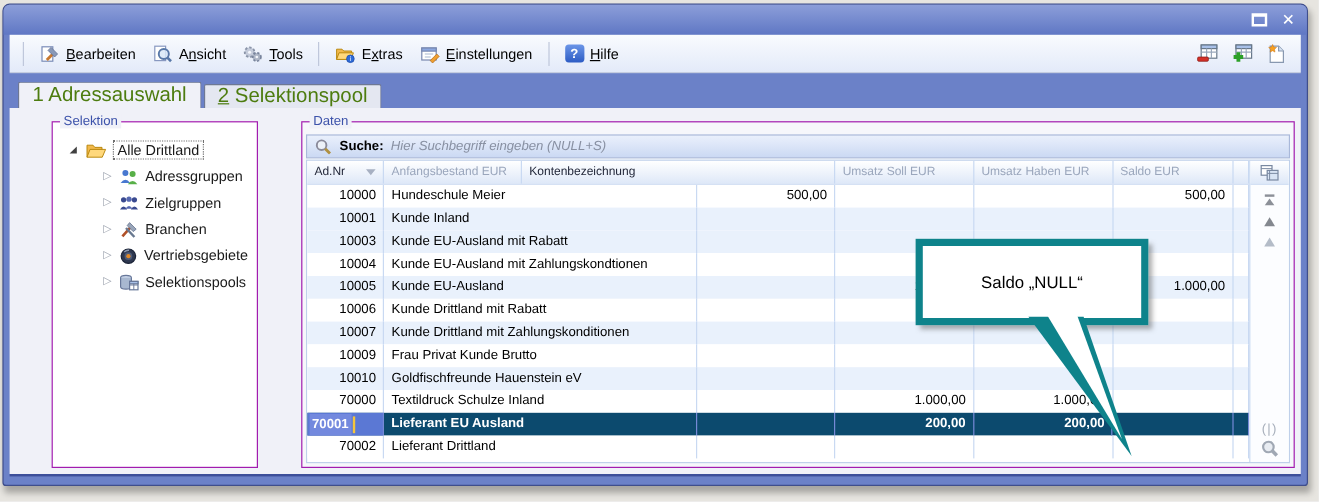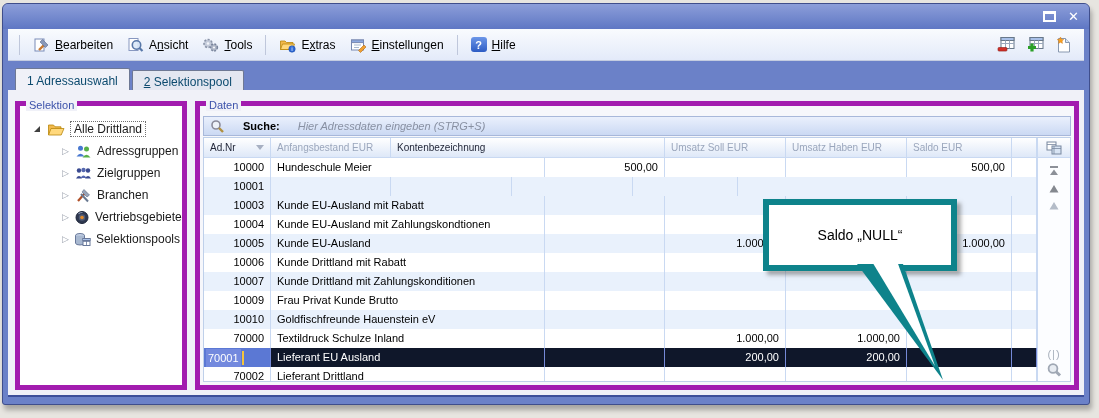--- a/index.html
+++ b/index.html
@@ -43,58 +43,58 @@
   .tb-item { display:flex; align-items:center; gap:5px; padding:3px 6px; border-radius:2px; cursor:default; }
   .tb-item svg { flex:none; }
   .tb-sep { width:1px; height:20px; background:#BFC7DB; margin:0 5px; }
   .u { text-decoration:underline; }
   .tb-right { margin-left:auto; display:flex; gap:9px; align-items:center; padding-right:6px; }
   .help-badge { width:16px; height:15px; border-radius:3px; background:linear-gradient(#6C96E8,#2D5CC4);
     color:#fff; font-weight:bold; font-size:11px; display:flex; align-items:center; justify-content:center; }
   
   .tabstrip { height:29px; display:flex; align-items:flex-end; padding-left:7px; }
   .tab {
-    display:flex; align-items:flex-end; height:22px; padding:0 11px 2px 11px;
+    display:flex; align-items:center; height:22px; padding:0 11px 2px 11px;
     background:#F0F1F8; border:1px solid #6E7894; border-bottom:none;
-    border-radius:2px 2px 0 0; font-size:12px; margin-right:2px; color:#0c4a6e;
+    border-radius:2px 2px 0 0; font-size:17px; margin-right:2px; color:#4d7c0f;
   }
   .tab.inactive { height:20px; background:#E4E7F1; padding-bottom:1px; }
   
   .content { flex:1; background:#F0F1F8; display:flex; padding:11px 5px 5px 7px; gap:8px; min-height:0; }
-  .gbox { border:5px solid #a21caf; position:relative; }
+  .gbox { border:1px solid #a21caf; position:relative;margin-left:28px; }
   .gbox-caption { position:absolute; top:-7px; left:6px; background:#F0F1F8; padding:0 3px; color:#3C52AA; font-size:11px; }
   
   .sel-box { width:172px; background:#FFFFFF; }
   .tree { padding:12px 2px 0 2px; font-size:12px; color:#1A1A1A; }
   .tree-row { display:flex; align-items:center; height:22px; padding-left:12px; gap:5px; }
   .tree-row.child { padding-left:40px; }
   .tw-exp { width:0; height:0; border-bottom:6px solid #404040; border-left:6px solid transparent; margin-right:2px; }
   .tw-col { color:#9AA0AC; font-size:9px; width:8px; font-family:"DejaVu Sans",sans-serif; }
   .tree-label.focused { border:1px dotted #707070; padding:0 3px; }
   .tree-row svg { flex:none; }
   
   .daten-box { flex:1; display:flex; flex-direction:column; padding:10px 3px 3px 3px; background:#F6F7FB; min-width:0; }
   .searchbar {
-    height:20px; display:flex; align-items:center; gap:18px; padding:0 6px;
+    height:20px; display:flex; align-items:center; gap:6px; padding:0 6px;
     background:linear-gradient(#EAF0FC,#CBD9F3); border:1px solid #A8B8DA; margin-bottom:1px;
   }
   .search-label { font-weight:bold; color:#000; }
   .search-ph { font-style:italic; color:#8890A2; }
   
   .grid { flex:1; display:flex; border:1px solid #BFD0EA; background:#fff; min-height:0; overflow:hidden; }
   .grid-main { flex:1; display:flex; flex-direction:column; min-width:0; }
   .ghead { display:flex; height:20px; background:linear-gradient(#FFFFFF,#DEE8F8); border-bottom:1px solid #C9D9F2; flex:none; }
   .hcell { display:flex; align-items:center; padding:0 6px; border-right:1px solid #C9D9F2; font-size:10px; color:#23283A; }
   .hcell.dim { color:#9AA6BC; }
   .c-adnr{width:67px;} .c-name{width:274px;} .c-anf{width:120px;} .c-soll{width:121px;} .c-haben{width:121px;} .c-saldo{width:105px;} .c-extra{flex:1;}
   .sort-tri { margin-left:auto; width:0; height:0; border-top:5px solid #A7B0C2; border-left:4px solid transparent; border-right:4px solid transparent; }
   .grid-rows { flex:1; overflow:hidden; }
   .grid-row { display:flex; height:19px; line-height:18px; background:#FFFFFF; }
   .grid-row.stripe { background:#E9F1FC; }
-  .grid-row.selected { background:#0f172a; color:#FFFFFF; }
+  .grid-row.selected { background:#0c4a6e; color:#FFFFFF;font-weight:bold; }
   .cell { padding:0 6px; border-right:1px solid #C9D9F2; overflow:hidden; white-space:nowrap; }
   .grid-row.selected .cell { border-right-color:#7589D6; }
   .num { text-align:right; }
   .cell.editing { background:#5B78D4; display:flex; align-items:center; padding:0 2px; }
   .editsel { background:#7389DE; color:#fff; padding:0 2px; }
   .caret { width:2px; height:14px; background:#F5C53C; margin-left:1px; }
   
   .grid-nav { width:33px; border-left:1px solid #C9D9F2; background:#FCFDFF; display:flex; flex-direction:column; align-items:center; flex:none; }
   .nav-head { width:100%; height:20px; background:linear-gradient(#FFFFFF,#DEE8F8); border-bottom:1px solid #C9D9F2; display:flex; align-items:center; justify-content:center; flex:none; }
   .nav-ico { margin-top:7px; }
@@ -276,21 +276,21 @@
 
       <div class="gbox daten-box">
         <span class="gbox-caption">Daten</span>
 
         <div class="searchbar">
           <svg width="15" height="14" viewBox="0 0 15 14">
               <circle cx="6" cy="6" r="4" fill="#EDF1F8" stroke="#8A8A9A" stroke-width="1.6"></circle>
               <path d="M9 9 L13 13" stroke="#B09040" stroke-width="2.4"></path>
             </svg>
           <span class="search-label">Suche:</span>
-          <span class="search-ph">Hier Adressdaten eingeben (STRG+S)</span>
+          <span class="search-ph">Hier Suchbegriff eingeben (NULL+S)</span>
         </div>
 
         <div class="grid">
           <div class="grid-main">
             <div class="ghead">
               <div class="hcell c-adnr">
                   <span>Ad.Nr</span>
                   <span class="sort-tri"></span>
                 </div>
               <div class="hcell c-anf dim">
@@ -315,20 +315,21 @@
                   <div class="cell c-adnr num">10000</div>
                   <div class="cell c-name">Hundeschule Meier</div>
                   <div class="cell c-anf num">500,00</div>
                   <div class="cell c-soll num"></div>
                   <div class="cell c-haben num"></div>
                   <div class="cell c-saldo num">500,00</div>
                   <div class="cell c-extra"></div>
                 </div>
                 <div class="grid-row stripe">
                   <div class="cell c-adnr num">10001</div>
+                  <div class="cell c-name">Kunde Inland</div>
                   <div class="cell c-anf num"></div>
                   <div class="cell c-soll num"></div>
                   <div class="cell c-haben num"></div>
                   <div class="cell c-saldo num"></div>
                   <div class="cell c-extra"></div>
                 </div>
                 <div class="grid-row stripe">
                   <div class="cell c-adnr num">10003</div>
                   <div class="cell c-name">Kunde EU-Ausland mit Rabatt</div>
                   <div class="cell c-anf num"></div>

